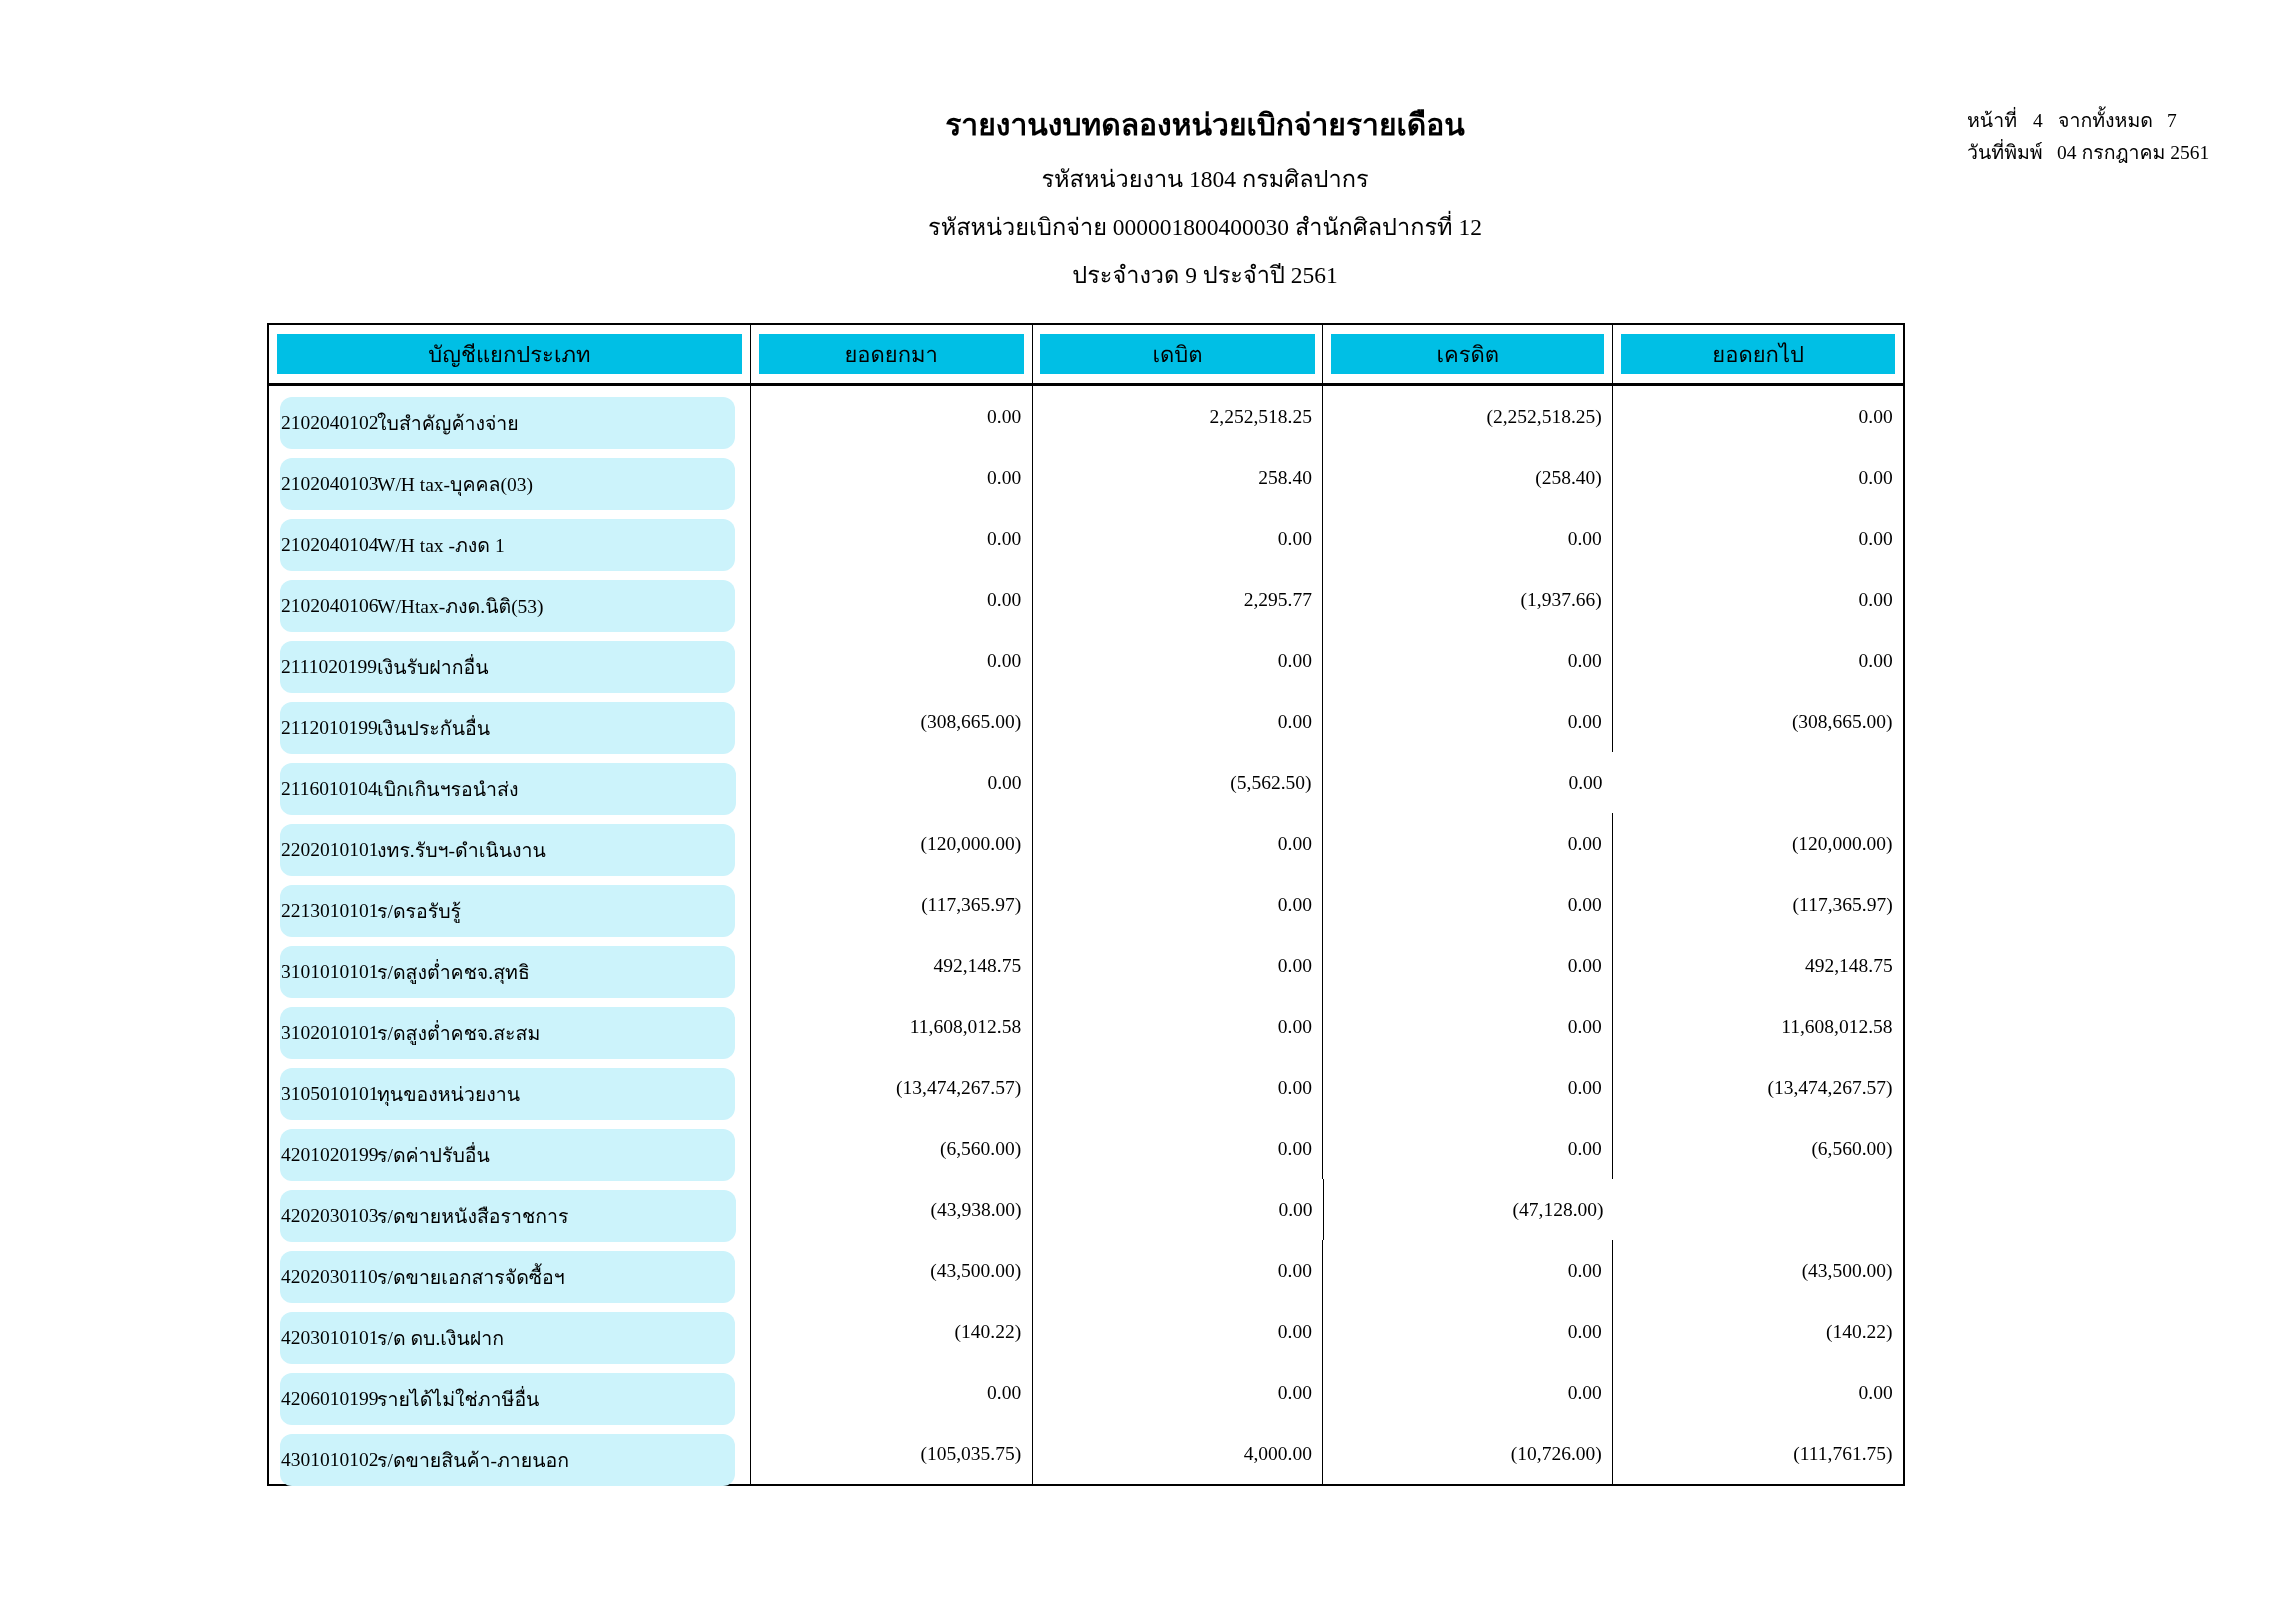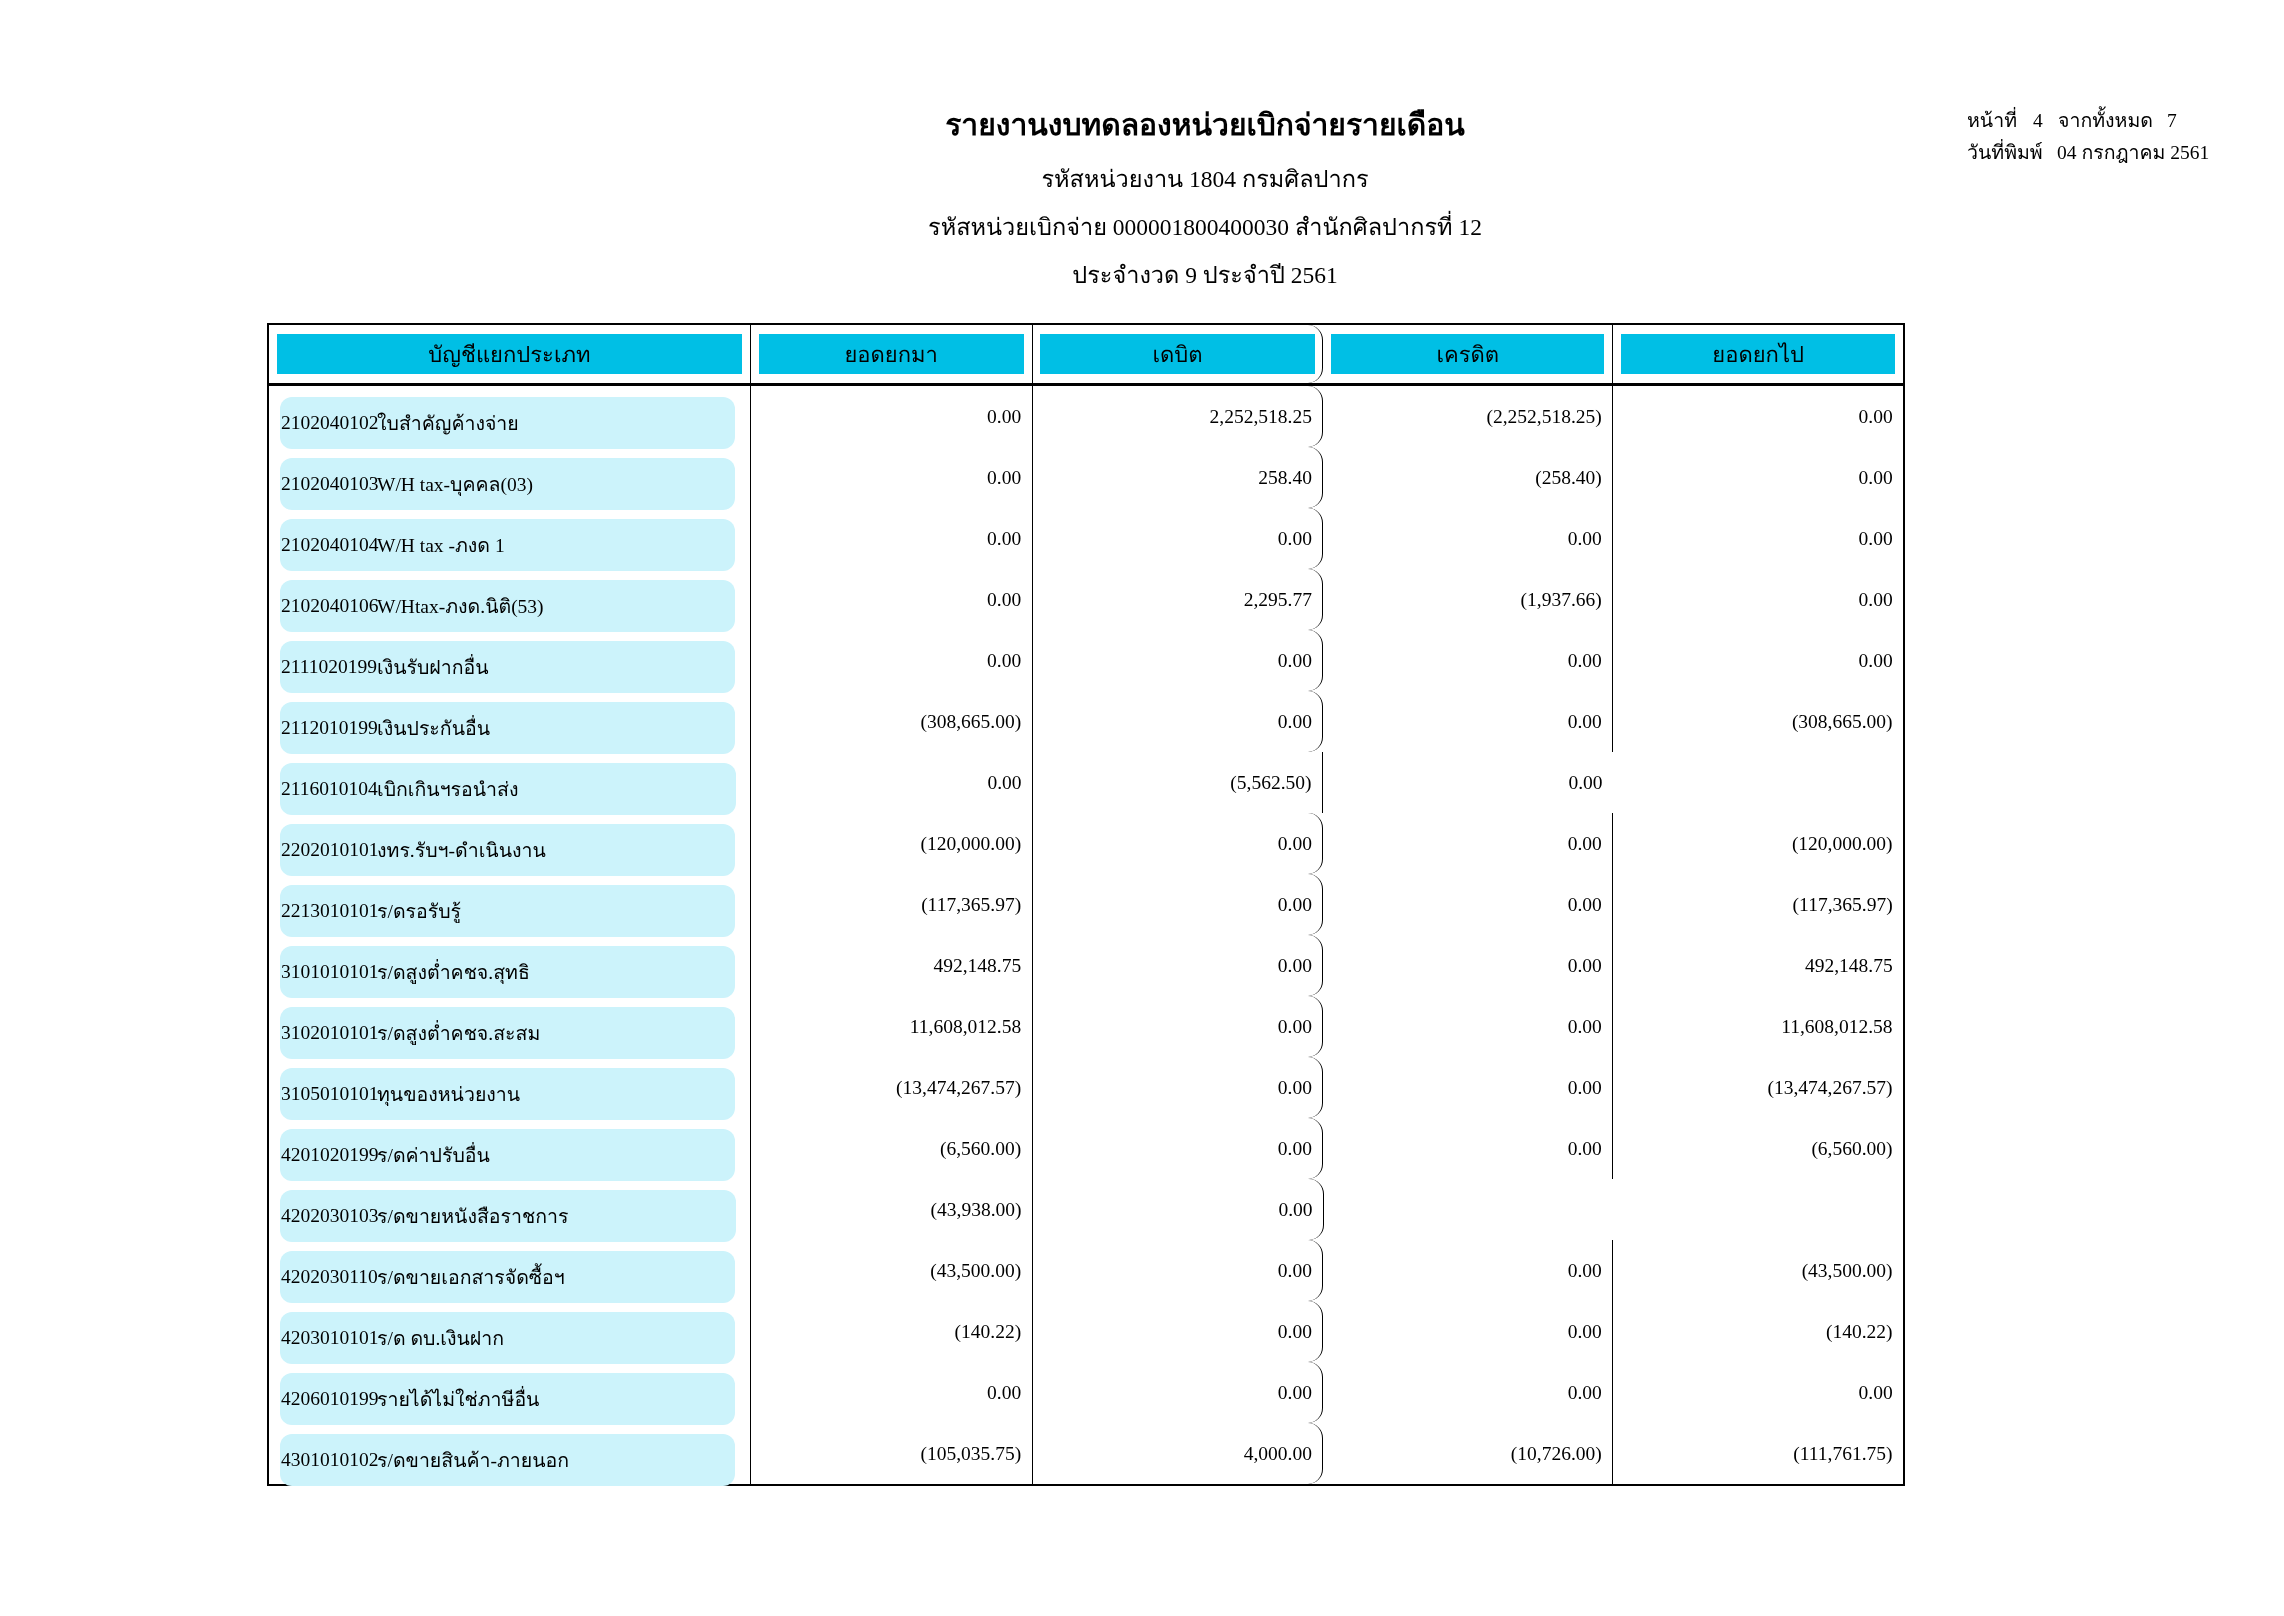--- a/index.html
+++ b/index.html
@@ -38,21 +38,21 @@
     position:absolute;left:267px;top:323px;
     width:1638px;
     border:2px solid var(--border);
     background:var(--page-bg);
   }
   .thead{display:flex;height:61px;border-bottom:3.9px solid var(--border);}
   .trow{display:flex;height:61px;}
   .c{height:100%;}
   .c0{width:482px;border-right:1.3px solid var(--border);}
   .c1{width:282px;border-right:1.3px solid var(--border);}
-  .c2{width:291px;border-right:1.3px solid var(--border);border-radius:15px;}
+  .c2{width:291px;border-right:1.3px solid var(--border);}
   .c3{width:290px;border-right:1.3px solid var(--border);}
   .c4{width:290px;}
   .hband{
     margin:9px 7.8px 0 7.8px;height:40px;
     background:var(--header-band);
     display:flex;align-items:center;justify-content:center;
     font-size:22px;
   }
   .aband{
     margin:11px 14.3px 0 11px;height:52px;
@@ -277,20 +277,21 @@
 
   <div class="trow">
     <div class="c c0">
       <div class="aband">
         <span class="acode">4202030103</span>
         <span class="aname">ร/ดขายหนังสือราชการ</span>
       </div>
     </div>
     <div class="c c1 num">(43,938.00)</div>
     <div class="c c2 num">0.00</div>
+    <div class="c c4 num">(47,128.00)</div>
   </div>
 
   <div class="trow">
     <div class="c c0">
       <div class="aband">
         <span class="acode">4202030110</span>
         <span class="aname">ร/ดขายเอกสารจัดซื้อฯ</span>
       </div>
     </div>
     <div class="c c1 num">(43,500.00)</div>

